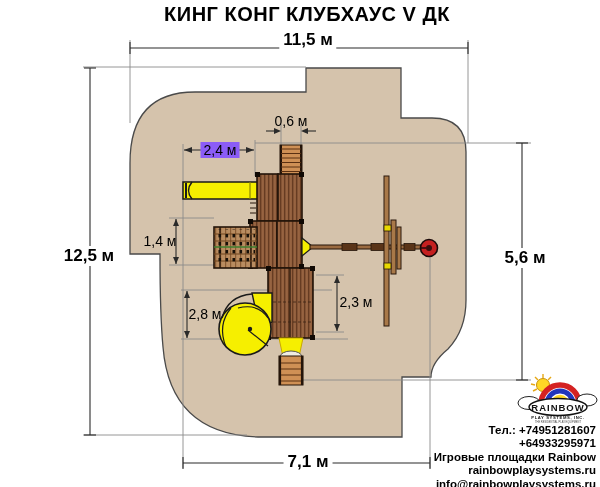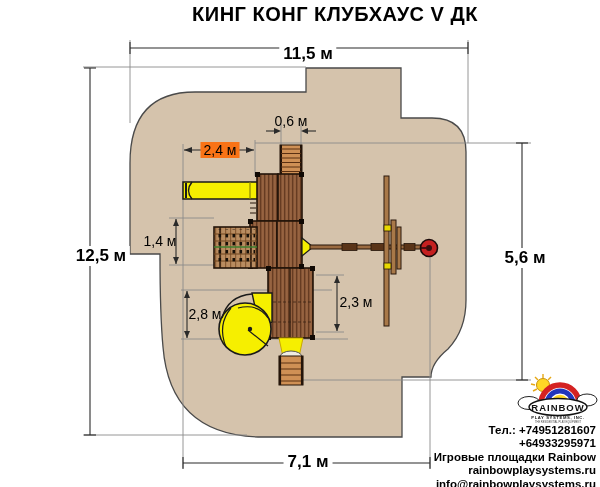--- a/index.html
+++ b/index.html
@@ -1,23 +1,23 @@
 <!DOCTYPE html>
 <html><head>
 <meta charset="utf-8">
 <style>
   html,body{margin:0;padding:0;background:#ffffff;}
   .stage{position:relative;width:600px;height:487px;background:#ffffff;overflow:hidden;
          font-family:"Liberation Sans", sans-serif;}
   .stage svg{position:absolute;left:0;top:0;}
   .lbl{position:absolute;transform:translate(-50%,-50%);white-space:nowrap;color:#000;}
-  .title{font-size:20px;font-weight:bold;letter-spacing:.5px;margin-left:28px;}
+  .title{font-size:20px;font-weight:bold;letter-spacing:.5px;}
   .big{font-size:17px;font-weight:bold;background:#ffffff;padding:0 4px;}
   .sm{font-size:14px;font-weight:normal;}
-  .sm.on-tan{background:#f97316;padding:0 3px;}
+  .sm.on-tan{background:#8b5cf6;padding:0 3px;}
   .contact{position:absolute;right:4px;top:424px;text-align:right;font-size:11.5px;
            font-weight:bold;line-height:13.4px;color:#000;}
   .contact div{white-space:nowrap;}
 </style>
 </head>
 <body>
 
 <div class="stage">
 
 <svg width="600" height="487" viewBox="0 0 600 487">
@@ -228,22 +228,22 @@
     <ellipse cx="587" cy="400" rx="10" ry="6" fill="#ffffff" stroke="#222" stroke-width="1"></ellipse>
     <ellipse cx="558" cy="407" rx="29" ry="8.5" fill="#ffffff" stroke="#111" stroke-width="1.4"></ellipse>
     <text x="558" y="410.5" text-anchor="middle" font-family="Liberation Sans, sans-serif" font-size="9.5" font-weight="bold" fill="#111" letter-spacing="1">RAINBOW</text>
     <text x="558" y="419" text-anchor="middle" font-family="Liberation Sans, sans-serif" font-size="4.2" font-weight="bold" fill="#111" letter-spacing="0.6">PLAY SYSTEMS, INC.</text>
     <text x="558" y="423" text-anchor="middle" font-family="Liberation Sans, sans-serif" font-size="2.6" fill="#444">THE RESIDENTIAL PLAY EQUIPMENT</text>
   </g>
 </svg>
 
 <div class="lbl title" style="left:307px;top:14px;">КИНГ КОНГ КЛУБХАУС V ДК</div>
 
-<div class="lbl big" style="left:308px;top:54px;">11,5 м</div>
-<div class="lbl big" style="left:101px;top:256px;">12,5 м</div>
+<div class="lbl big" style="left:308px;top:40px;">11,5 м</div>
+<div class="lbl big" style="left:89px;top:256px;">12,5 м</div>
 <div class="lbl big" style="left:525px;top:258px;">5,6 м</div>
 <div class="lbl big" style="left:308px;top:462px;">7,1 м</div>
 
 <div class="lbl sm" style="left:291px;top:121px;">0,6 м</div>
 <div class="lbl sm on-tan" style="left:220px;top:150px;">2,4 м</div>
 <div class="lbl sm" style="left:160px;top:241px;">1,4 м</div>
 <div class="lbl sm" style="left:205px;top:314px;">2,8 м</div>
 <div class="lbl sm" style="left:356px;top:302px;">2,3 м</div>
 
 <div class="contact">

